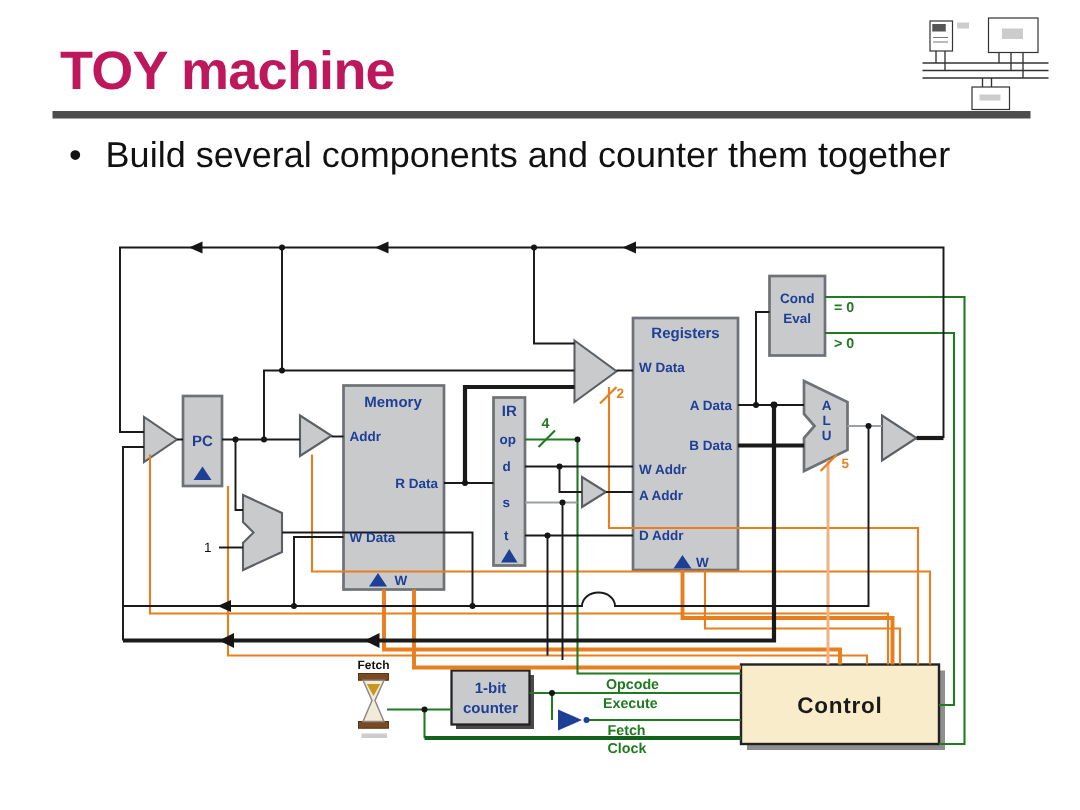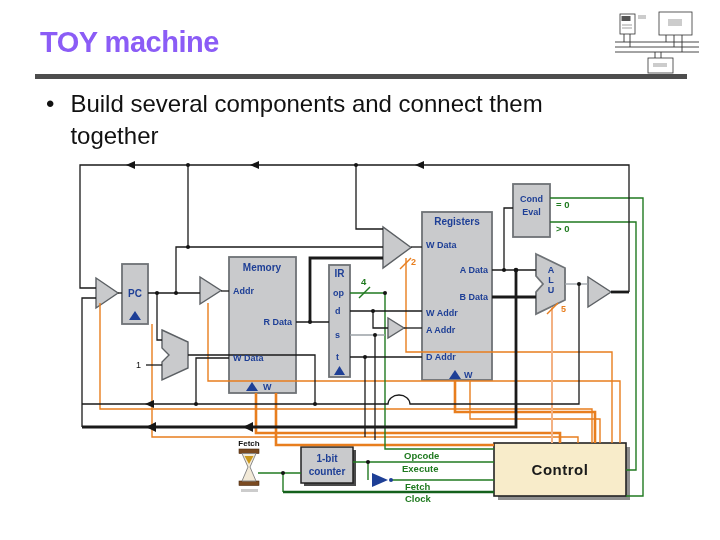--- a/index.html
+++ b/index.html
@@ -1,19 +1,19 @@
 <!DOCTYPE html>
 <html><head>
 <meta charset="utf-8">
 <style>
   html,body{margin:0;padding:0;}
   body{width:720px;height:540px;background:#ffffff;position:relative;overflow:hidden;
        font-family:"Liberation Sans",sans-serif;}
-  .title{position:absolute;left:40px;top:26px;font-size:29px;font-weight:bold;
-         color:#8b5cf6;letter-spacing:-0.5px;}
+  .title{position:absolute;left:40px;top:26px;font-size:36px;font-weight:bold;
+         color:#be185d;letter-spacing:-0.5px;}
   .rule{position:absolute;left:35px;top:74px;width:652px;height:5px;background:#4d4d4d;}
   .bullet-row{position:absolute;left:46px;top:88px;width:590px;display:flex;}
   .bullet-glyph{font-size:24px;color:#111;margin-right:16px;line-height:1.35;}
   .bullet-text{font-size:24px;color:#111;line-height:1.35;max-width:565px;}
   svg{position:absolute;left:0;top:0;}
   
   .wb {stroke:#1a1a1a;stroke-width:1.3;fill:none;}
   .wbt{stroke:#1a1a1a;stroke-width:2.8;fill:none;}
   .wgr{stroke:#9aa0a6;stroke-width:1.3;fill:none;}
   .wo {stroke:#e87e1e;stroke-width:1.4;fill:none;}
@@ -36,21 +36,21 @@
   .blk{font-size:9px;fill:#111;}
   .ctl{font-size:15px;font-weight:bold;fill:#1a1a1a;letter-spacing:0.5px;}
 </style>
 </head>
 <body>
 
 <div class="title">TOY machine</div>
 <div class="rule"></div>
 <div class="bullet-row">
   <div class="bullet-glyph">•</div>
-  <div class="bullet-text">Build several components and connect them together</div>
+  <div class="bullet-text">Build several components and counter them together</div>
 </div>
 
 <svg width="720" height="540" viewBox="0 0 720 540">
 
   <g>
     <rect x="620" y="14" width="15" height="20" fill="#fff" stroke="#333" stroke-width="0.8"></rect>
     <rect x="621.5" y="16" width="9" height="5" fill="#555"></rect>
     <path d="M622,25 h10 M622,28 h10" stroke="#777" stroke-width="0.7"></path>
     <rect x="638" y="15" width="8" height="4" fill="#999" opacity="0.5"></rect>
     <rect x="659" y="12" width="33" height="23" fill="#fff" stroke="#333" stroke-width="0.8"></rect>

